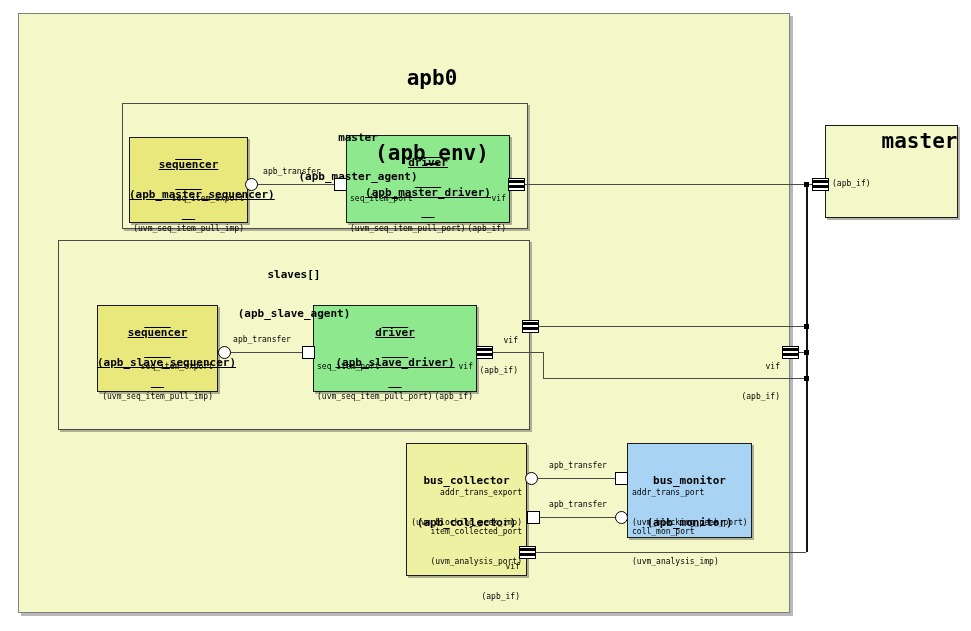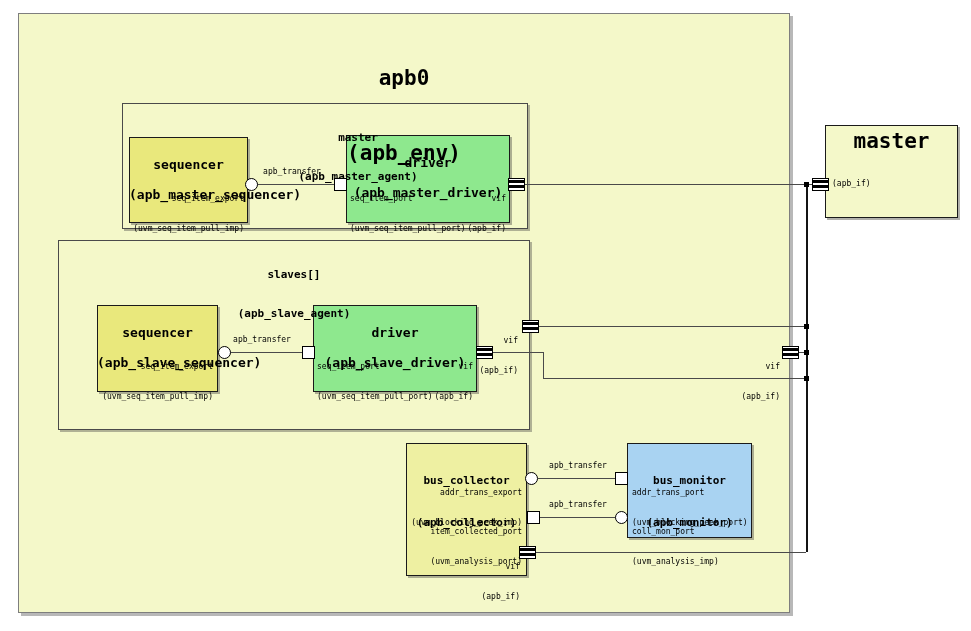--- a/index.html
+++ b/index.html
@@ -8,24 +8,24 @@
   .box{position:absolute;box-sizing:border-box;}
   .env{background:var(--envFill);border:1px solid var(--outerBorder);box-shadow:3px 3px 0 rgba(125,125,125,.55);z-index:1;}
   .agent{background:var(--agentFill);border:1px solid #4a4a4a;box-shadow:2px 2px 0 rgba(105,105,95,.5);z-index:2;}
   .leaf{border:1px solid #1a1a1a;box-shadow:2px 2px 0 rgba(100,100,90,.5);z-index:3;}
   .seqfill{background:var(--sequencerFill);}
   .drvfill{background:var(--driverFill);}
   .colfill{background:var(--collectorFill);}
   .monfill{background:var(--monitorFill);}
   .designfill{background:var(--designFill);}
   .btitle{position:absolute;font-weight:bold;text-align:center;z-index:5;white-space:pre;}
-  .t-env{font-size:21px;line-height:25px;}
+  .t-env{font-size:21px;line-height:25px;padding-left:28px;}
   .t-agent{font-size:11px;line-height:13px;}
   .t-mid{font-size:11px;line-height:14px;}
-  .t-leaf{font-size:13px;line-height:10px;}
+  .t-leaf{font-size:11px;line-height:10px;text-decoration:underline;}
   .lbl{position:absolute;font-size:8px;line-height:10px;z-index:5;white-space:pre;}
   .r{text-align:right;}
   .conn{position:absolute;font-size:8px;line-height:9px;text-align:center;z-index:5;white-space:pre;}
   .wh{position:absolute;height:1px;background:var(--wire);z-index:4;}
   .wv{position:absolute;width:1px;background:var(--wire);z-index:4;}
   .trunk{position:absolute;width:2px;background:var(--trunk);z-index:4;}
   .cport{position:absolute;width:11px;height:11px;border:1px solid #000;border-radius:50%;background:#fff;z-index:6;}
   .sport{position:absolute;width:11px;height:11px;border:1px solid #000;background:#fff;z-index:6;}
   .iport{position:absolute;width:15px;height:11px;border:1px solid #000;z-index:6;
     background:linear-gradient(to bottom,#fff 0,#fff 1px,#000 1px,#000 4px,#fff 4px,#fff 6px,#000 6px,#000 9px,#fff 9px,#fff 11px);}

